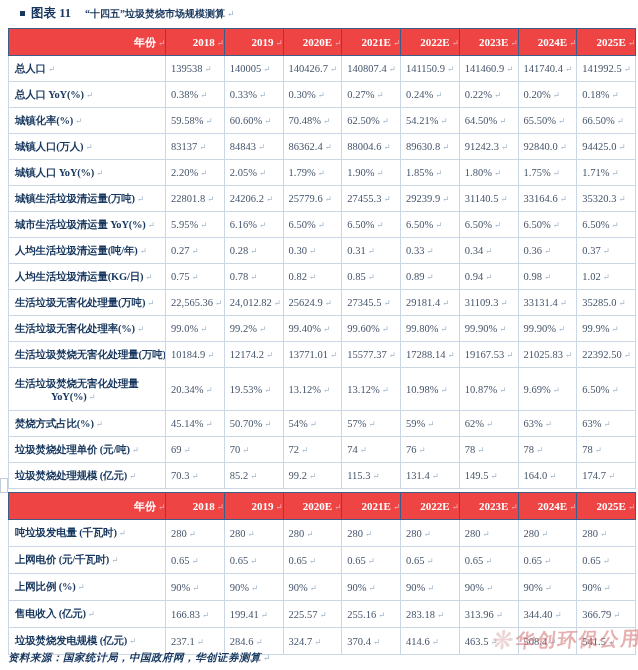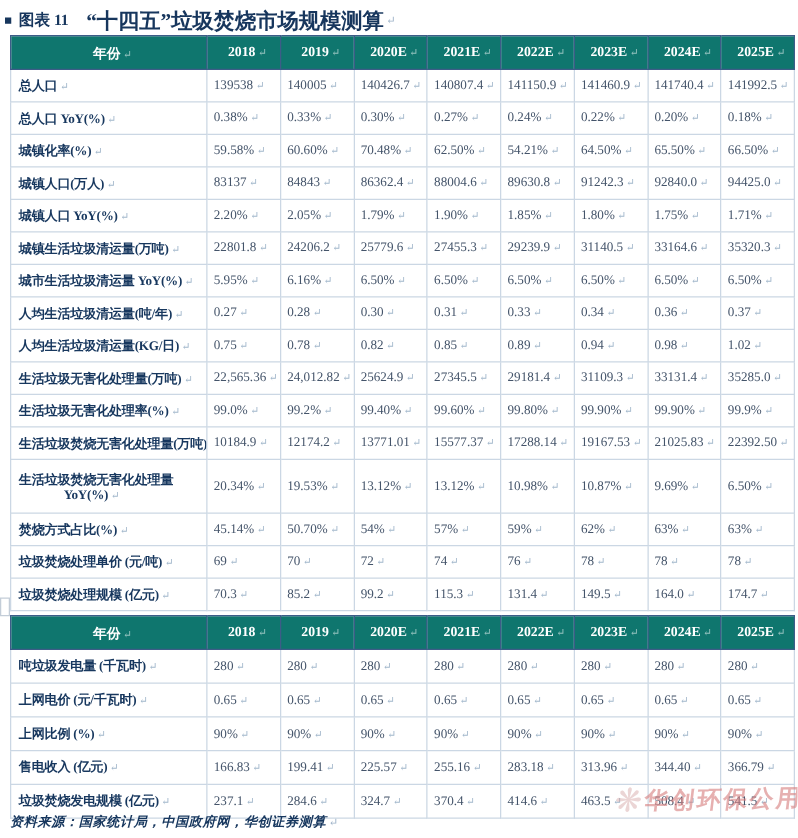--- a/index.html
+++ b/index.html
@@ -1,31 +1,31 @@
 <!DOCTYPE html>
 <html><head>
 <meta charset="utf-8">
 <style>
   html,body{margin:0;padding:0;}
   body{
     width:638px;height:670px;background:#ffffff;position:relative;
     font-family:"Liberation Serif","DejaVu Serif",serif;
     overflow:hidden;
   }
-  .title-row{position:absolute;left:4px;top:5px;display:flex;align-items:center;}
+  .title-row{position:absolute;left:20px;top:5px;display:flex;align-items:center;}
   .bullet{width:5px;height:5px;background:#17365D;margin-right:6px;flex:0 0 auto;}
   .fig-label{color:#17365D;font-weight:bold;font-size:12.5px;}
-  .fig-title{color:#17365D;font-weight:bold;font-size:17px;margin-left:14px;}
+  .fig-title{color:#17365D;font-weight:bold;font-size:10px;margin-left:14px;}
   .t-mark{color:#9FB4C9;font-size:9px;margin-left:2px;font-weight:normal;}
 
   table{border-collapse:collapse;table-layout:fixed;width:628px;background:#fff;}
   #t1{position:absolute;left:8px;top:28px;}
   #t2{position:absolute;left:8px;top:492px;}
   th{
-    background:#0f766e;color:#ffffff;text-align:center;font-size:11px;font-weight:bold;
+    background:#ef4444;color:#ffffff;text-align:right;font-size:11px;font-weight:bold;
     padding:3px 0 3px 6px;border:1px solid #3D5C88;height:20px;
   }
   td{
     border:1px solid #CBD7E4;font-size:10.5px;color:#44546A;
     padding:2px 0 2px 5px;height:21px;vertical-align:middle;
     white-space:nowrap;overflow:hidden;
   }
   #t2 td{height:22px;margin-left:16px;}
   td.lbl{color:#17375E;font-weight:bold;padding-left:6px;letter-spacing:-0.2px;}
   tr.tall td{height:38px;}

